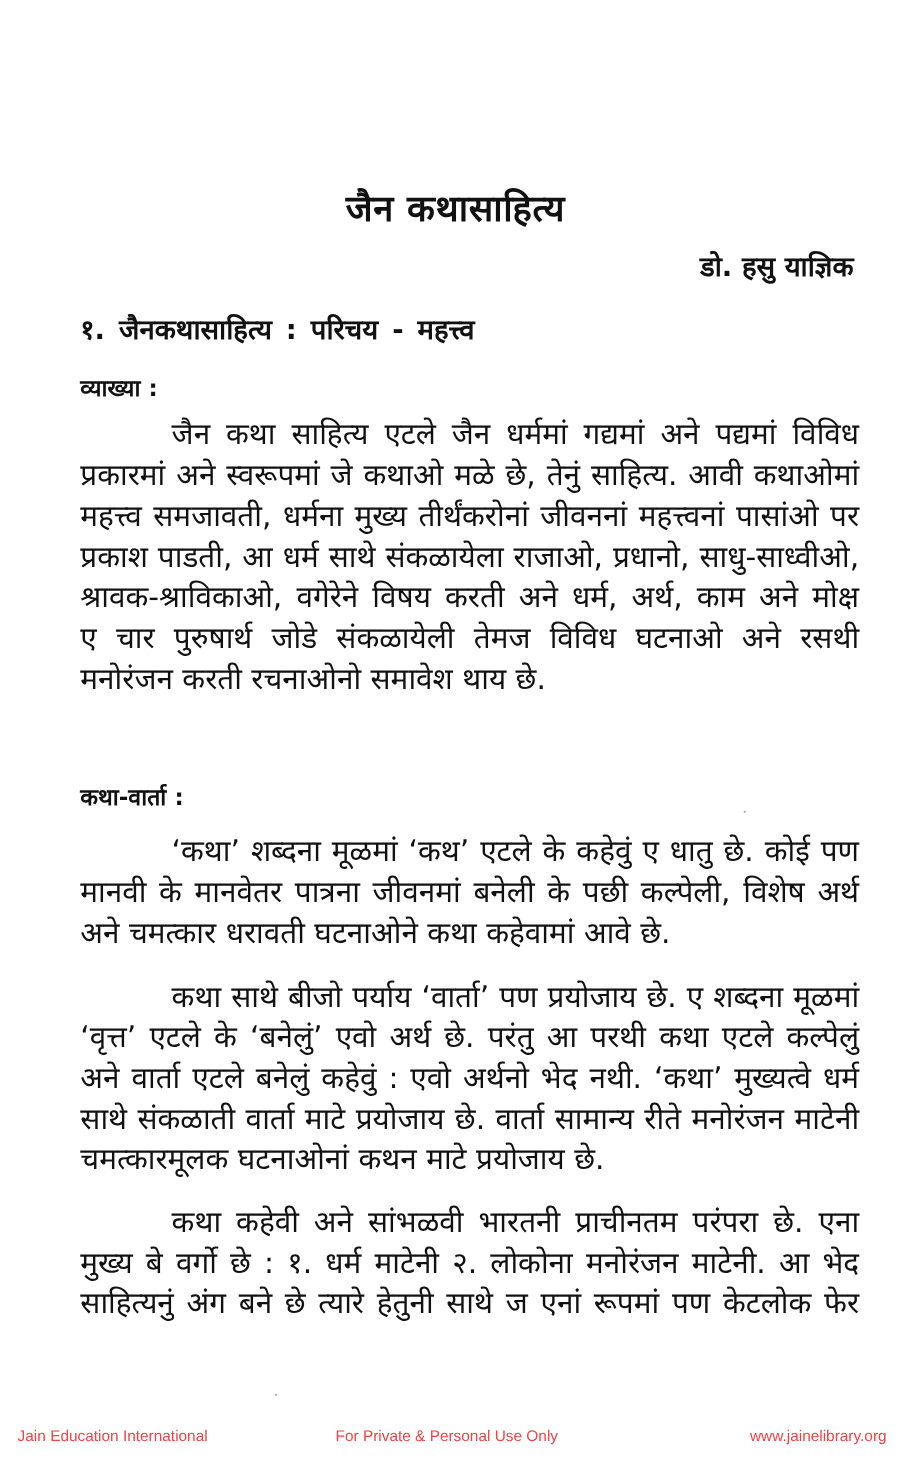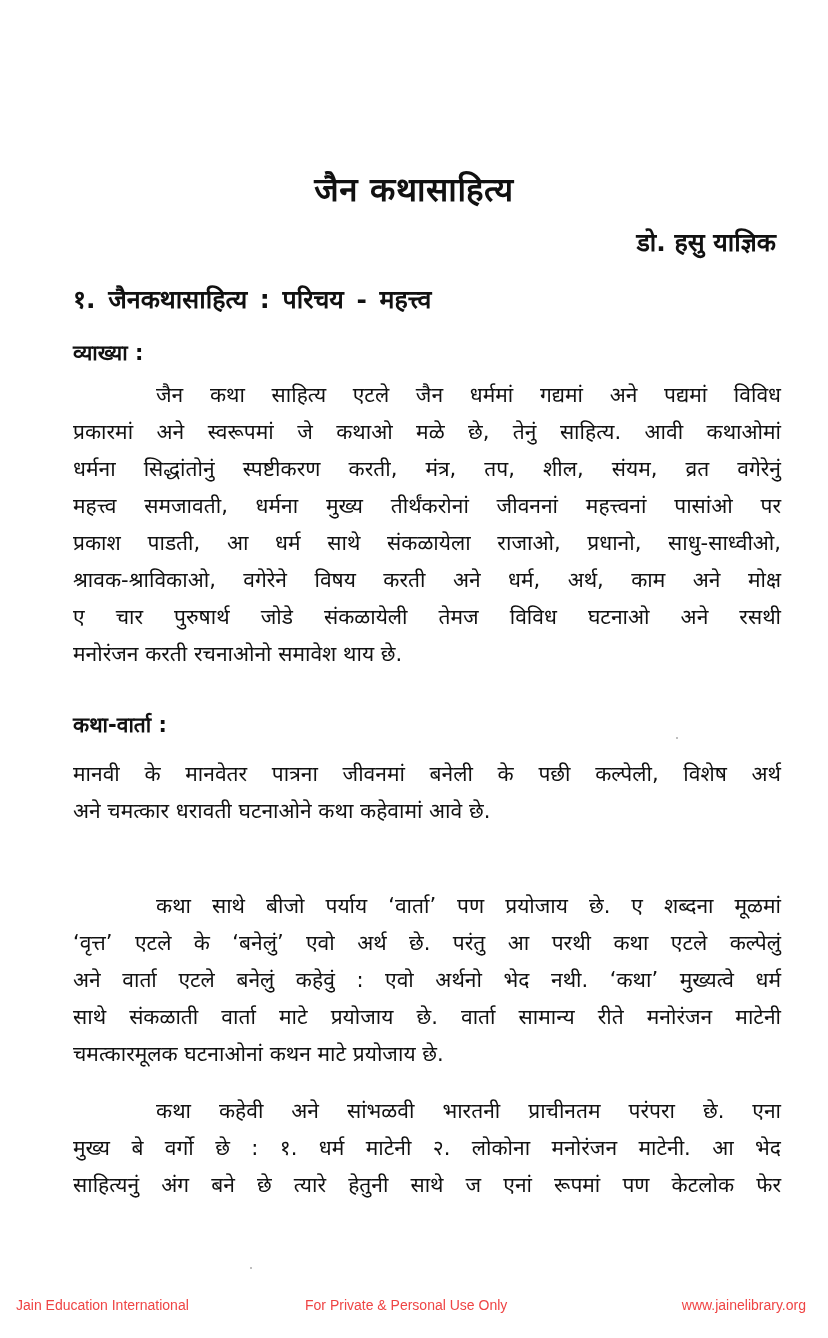--- a/index.html
+++ b/index.html
@@ -49,21 +49,21 @@
     .subheading {
       position: absolute;
       left: 73px;
       font-size: 21px;
       font-weight: bold;
     }
     .para {
       position: absolute;
       left: 73px;
       width: 708px;
-      font-size: 21px;
+      font-size: 27px;
       line-height: 37px;
       text-align: justify;
       text-align-last: left;
     }
     .para .line {
       display: block;
       text-align: justify;
       text-align-last: justify;
       white-space: nowrap;
       height: 37px;
@@ -98,33 +98,33 @@
 
   <div class="title">जैन कथासाहित्य</div>
   <div class="author">डो. हसु याज्ञिक</div>
   <div class="section-heading">१. जैनकथासाहित्य : परिचय - महत्त्व</div>
 
   <div class="subheading" style="top:338px;">व्याख्या :</div>
 
   <div class="para" style="top:377px;">
     <span class="line indent">जैन कथा साहित्य एटले जैन धर्ममां गद्यमां अने पद्यमां विविध</span>
     <span class="line">प्रकारमां अने स्वरूपमां जे कथाओ मळे छे, तेनुं साहित्य. आवी कथाओमां</span>
-    <span class="line">धर्मना सिद्धांतोनुं स्पष्टीकरण करती, मंत्र, तप, शील, संयम, व्रत वगेरेनुं</span>
     <span class="line">महत्त्व समजावती, धर्मना मुख्य तीर्थंकरोनां जीवननां महत्त्वनां पासांओ पर</span>
     <span class="line">प्रकाश पाडती, आ धर्म साथे संकळायेला राजाओ, प्रधानो, साधु-साध्वीओ,</span>
     <span class="line">श्रावक-श्राविकाओ, वगेरेने विषय करती अने धर्म, अर्थ, काम अने मोक्ष</span>
     <span class="line">ए चार पुरुषार्थ जोडे संकळायेली तेमज विविध घटनाओ अने रसथी</span>
     <span class="line last">मनोरंजन करती रचनाओनो समावेश थाय छे.</span>
   </div>
 
   <div class="subheading" style="top:710px;">कथा-वार्ता :</div>
 
   <div class="speck" style="left:676px; top:737px;"></div>
 
   <div class="para" style="top:756px;">
+    <span class="line indent">‘कथा’ शब्दना मूळमां ‘कथ’ एटले के कहेवुं ए धातु छे. कोई पण</span>
     <span class="line">मानवी के मानवेतर पात्रना जीवनमां बनेली के पछी कल्पेली, विशेष अर्थ</span>
     <span class="line last">अने चमत्कार धरावती घटनाओने कथा कहेवामां आवे छे.</span>
   </div>
 
   <div class="para" style="top:888px;">
     <span class="line indent">कथा साथे बीजो पर्याय ‘वार्ता’ पण प्रयोजाय छे. ए शब्दना मूळमां</span>
     <span class="line">‘वृत्त’ एटले के ‘बनेलुं’ एवो अर्थ छे. परंतु आ परथी कथा एटले कल्पेलुं</span>
     <span class="line">अने वार्ता एटले बनेलुं कहेवुं : एवो अर्थनो भेद नथी. ‘कथा’ मुख्यत्वे धर्म</span>
     <span class="line">साथे संकळाती वार्ता माटे प्रयोजाय छे. वार्ता सामान्य रीते मनोरंजन माटेनी</span>
     <span class="line last">चमत्कारमूलक घटनाओनां कथन माटे प्रयोजाय छे.</span>

